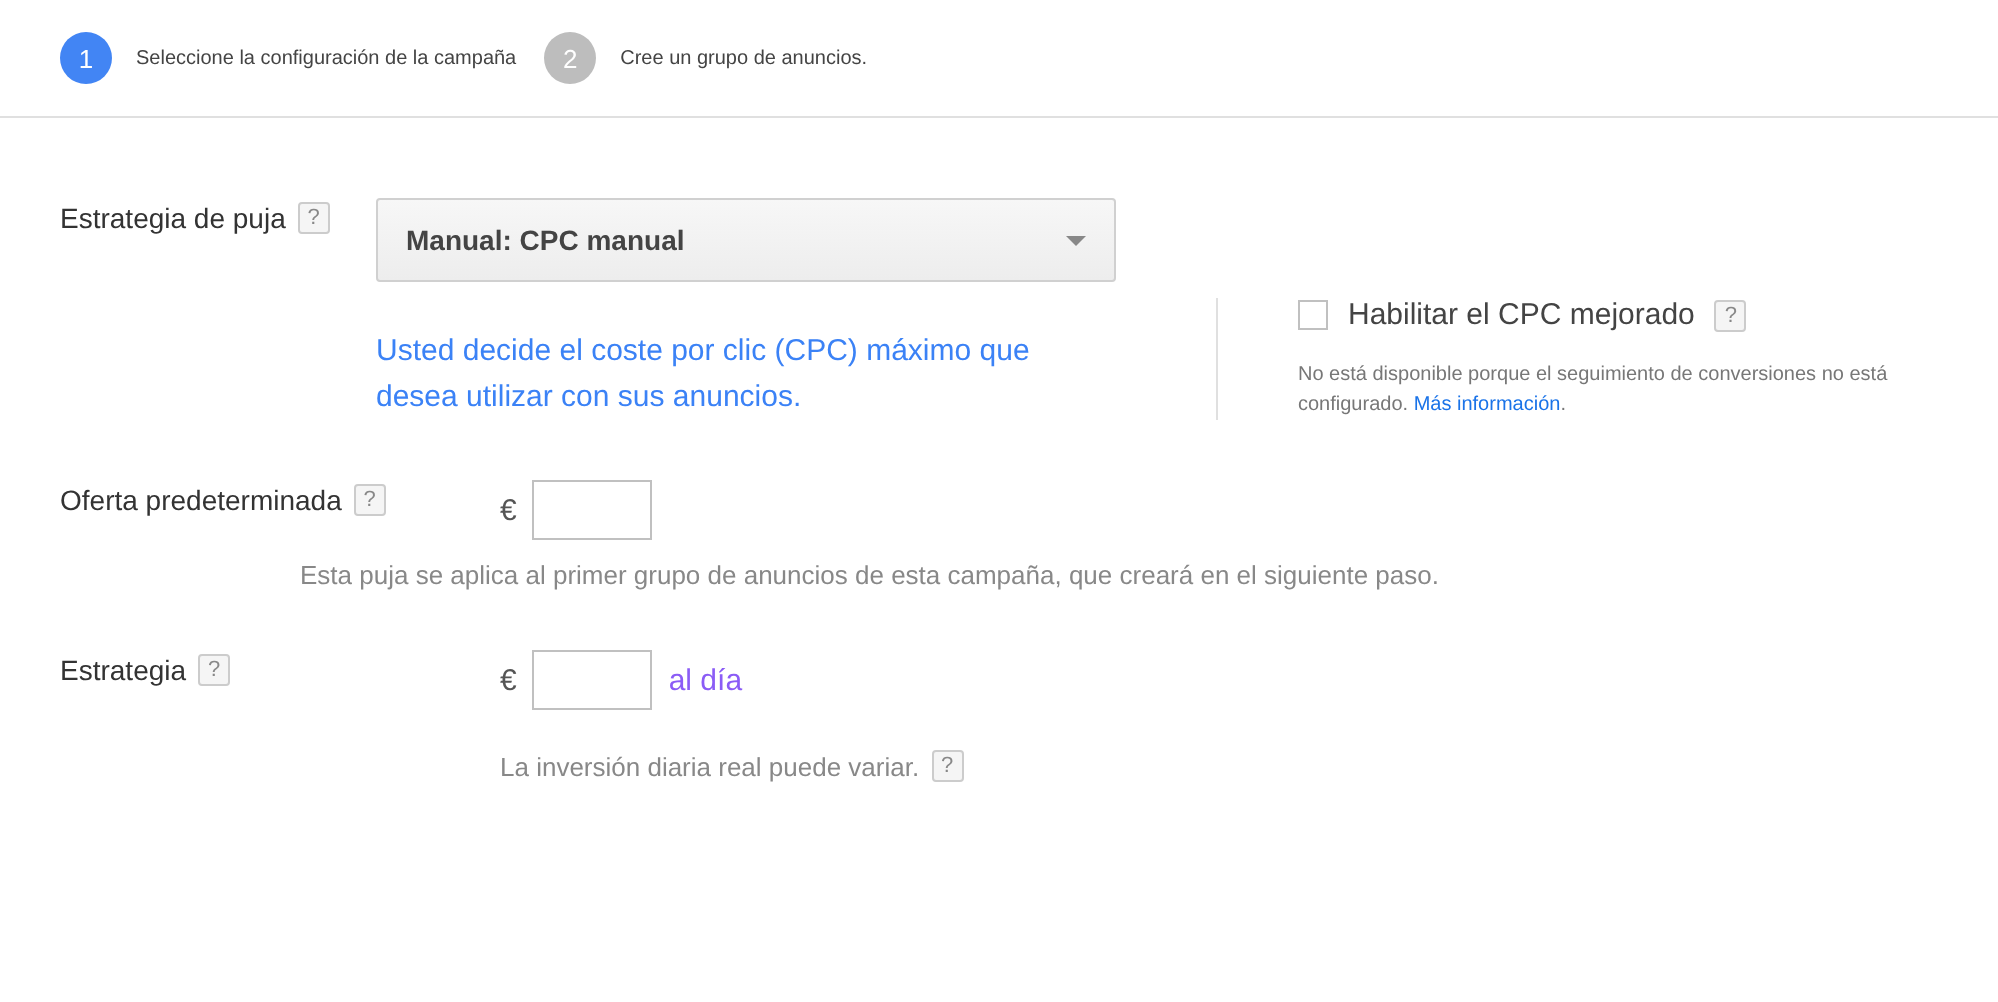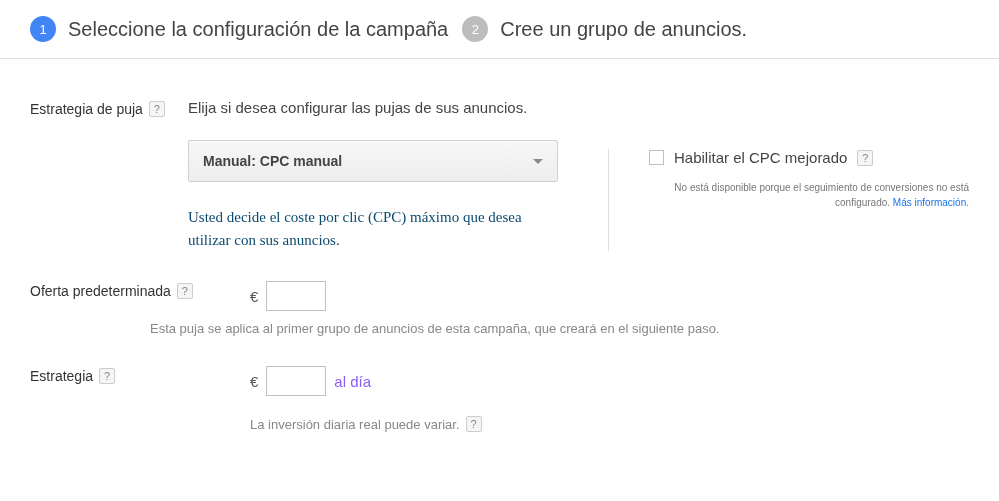--- a/index.html
+++ b/index.html
@@ -27,21 +27,21 @@
     height: 26px;
     border-radius: 50%;
     display: flex;
     align-items: center;
     justify-content: center;
     color: #fff;
     font-size: 13px;
   }
   .step-circle.active { background: #4285f4; }
   .step-circle.inactive { background: #bdbdbd; }
-  .step-label { color: #444; font-size: 20px; }
+  .step-label { color: #444; font-size: 10px; }
   .content {
     padding: 40px 30px 30px 30px;
   }
   .row {
     display: flex;
     align-items: flex-start;
     margin-bottom: 30px;
   }
   .label-col {
     width: 220px;
@@ -94,36 +94,34 @@
     gap: 24px;
   }
   .dropdown-arrow {
     width: 0; height: 0;
     border-left: 5px solid transparent;
     border-right: 5px solid transparent;
     border-top: 5px solid #888;
   }
   .bid-desc {
     margin-top: 24px;
-    color: #0c4a6e;
+    color: #3b82f6;
     font-size: 15px;
     line-height: 1.5;
     width: 370px;
-    font-family: Liberation Serif, serif;
   }
   .vsep {
     width: 1px;
     background: #e0e0e0;
     align-self: stretch;
     margin-top: 50px;
   }
   .bid-right {
     padding-top: 50px;
     width: 320px;
-    text-align: right;
   }
   .checkbox-row {
     display: flex;
     align-items: center;
     gap: 10px;
     margin-bottom: 14px;
   }
   .checkbox-box {
     width: 15px; height: 15px;
     border: 1px solid #c0c0c0;
@@ -184,21 +182,20 @@
 <div class="content">
 
   <div class="row">
     <div class="label-col">
       <span>Estrategia de puja</span>
       <span class="help-icon">?</span>
     </div>
     <div class="field-col">
       <div class="bid-section">
         <div class="bid-left">
-          <div class="bid-prompt">Elija si desea configurar las pujas de sus anuncios.</div>
           <div class="dropdown">
             <span>Manual: CPC manual</span>
             <span class="dropdown-arrow"></span>
           </div>
           <div class="bid-desc">Usted decide el coste por clic (CPC) máximo que desea utilizar con sus anuncios.</div>
         </div>
         <div class="vsep"></div>
         <div class="bid-right">
           <div class="checkbox-row">
             <span class="checkbox-box"></span>

